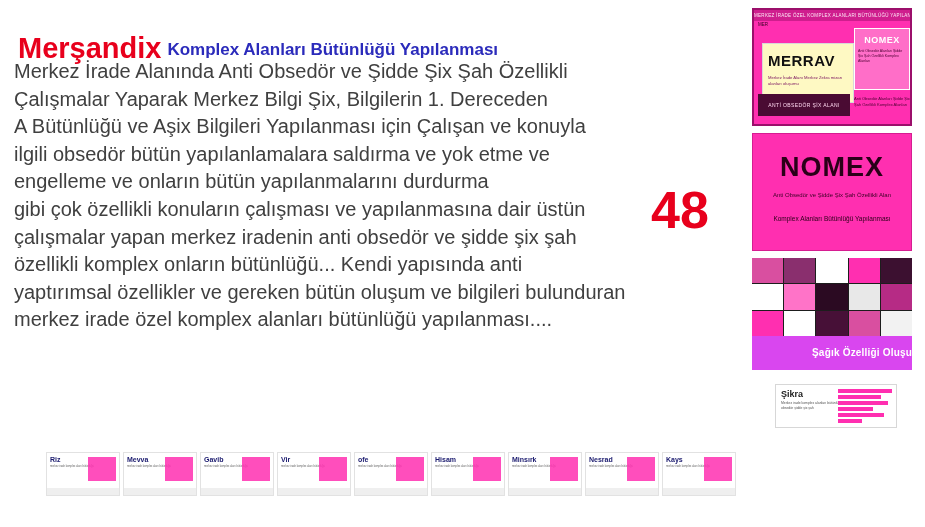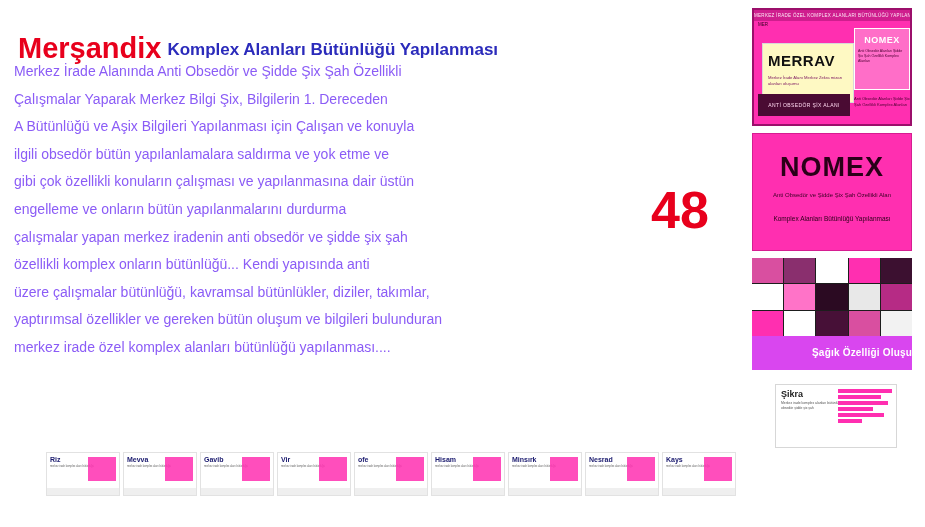--- a/index.html
+++ b/index.html
@@ -41,22 +41,22 @@
     top: -3px;
   }
   
   #body-text {
     position: absolute;
     left: 14px;
     top: 58px;
     width: 660px;
   }
   #body-text .line {
-    font-size: 14px;
-    color: #8b5cf6;
+    font-size: 20px;
+    color: #404040;
     line-height: 27.6px;
     white-space: nowrap;
     font-weight: normal;
   }
   
   #big-number {
     position: absolute;
     left: 651px;
     top: 184px;
     font-size: 52px;
@@ -235,21 +235,21 @@
     line-height: 34px;
     letter-spacing: .2px;
     padding-left: 48px;
   }
 
   
   #card-sikra {
     left: 775px;
     top: 384px;
     width: 122px;
-    height: 64px;
+    height: 44px;
     background: #ffffff;
     border: 1px solid #d7d7d7;
     box-sizing: border-box;
   }
   #card-sikra .sk-title {
     font-size: 9px;
     font-weight: bold;
     color: #222;
     padding: 4px 0 0 5px;
   }
@@ -328,25 +328,24 @@
 
   <div id="title-row">
     <span id="brand-title">Merşandix</span><span id="subtitle">Komplex Alanları Bütünlüğü Yapılanması</span>
   </div>
 
   <div id="body-text">
     <div class="line">Merkez İrade Alanında Anti Obsedör ve  Şidde Şix Şah Özellikli</div>
     <div class="line">Çalışmalar Yaparak Merkez Bilgi Şix, Bilgilerin 1. Dereceden</div>
     <div class="line">A Bütünlüğü ve Aşix Bilgileri Yapılanması için Çalışan ve konuyla</div>
     <div class="line"> ilgili obsedör bütün yapılanlamalara saldırma ve yok etme ve</div>
+    <div class="line">engelleme ve onların bütün yapılanmalarını durdurma</div>
     <div class="line">gibi çok özellikli konuların çalışması ve yapılanmasına dair üstün</div>
-    <div class="line">engelleme ve onların bütün yapılanmalarını durdurma</div>
     <div class="line">çalışmalar yapan merkez iradenin anti obsedör ve şidde şix şah</div>
     <div class="line">özellikli komplex onların bütünlüğü... Kendi yapısında anti</div>
-    <div class="line">üzere çalışmalar bütünlüğü, kavramsal bütünlükler, diziler, takımlar,</div>
     <div class="line">yaptırımsal özellikler ve gereken bütün oluşum ve bilgileri bulunduran</div>
     <div class="line">merkez irade özel komplex alanları bütünlüğü yapılanması....</div>
   </div>
 
   <div id="big-number">48</div>
 
   <div class="card" id="card-merrav">
     <div class="topstrip">MERKEZ İRADE ÖZEL KOMPLEX ALANLARI BÜTÜNLÜĞÜ YAPILANMASI</div>
     <div class="tiny-label">MER</div>
     <div class="white-panel">

